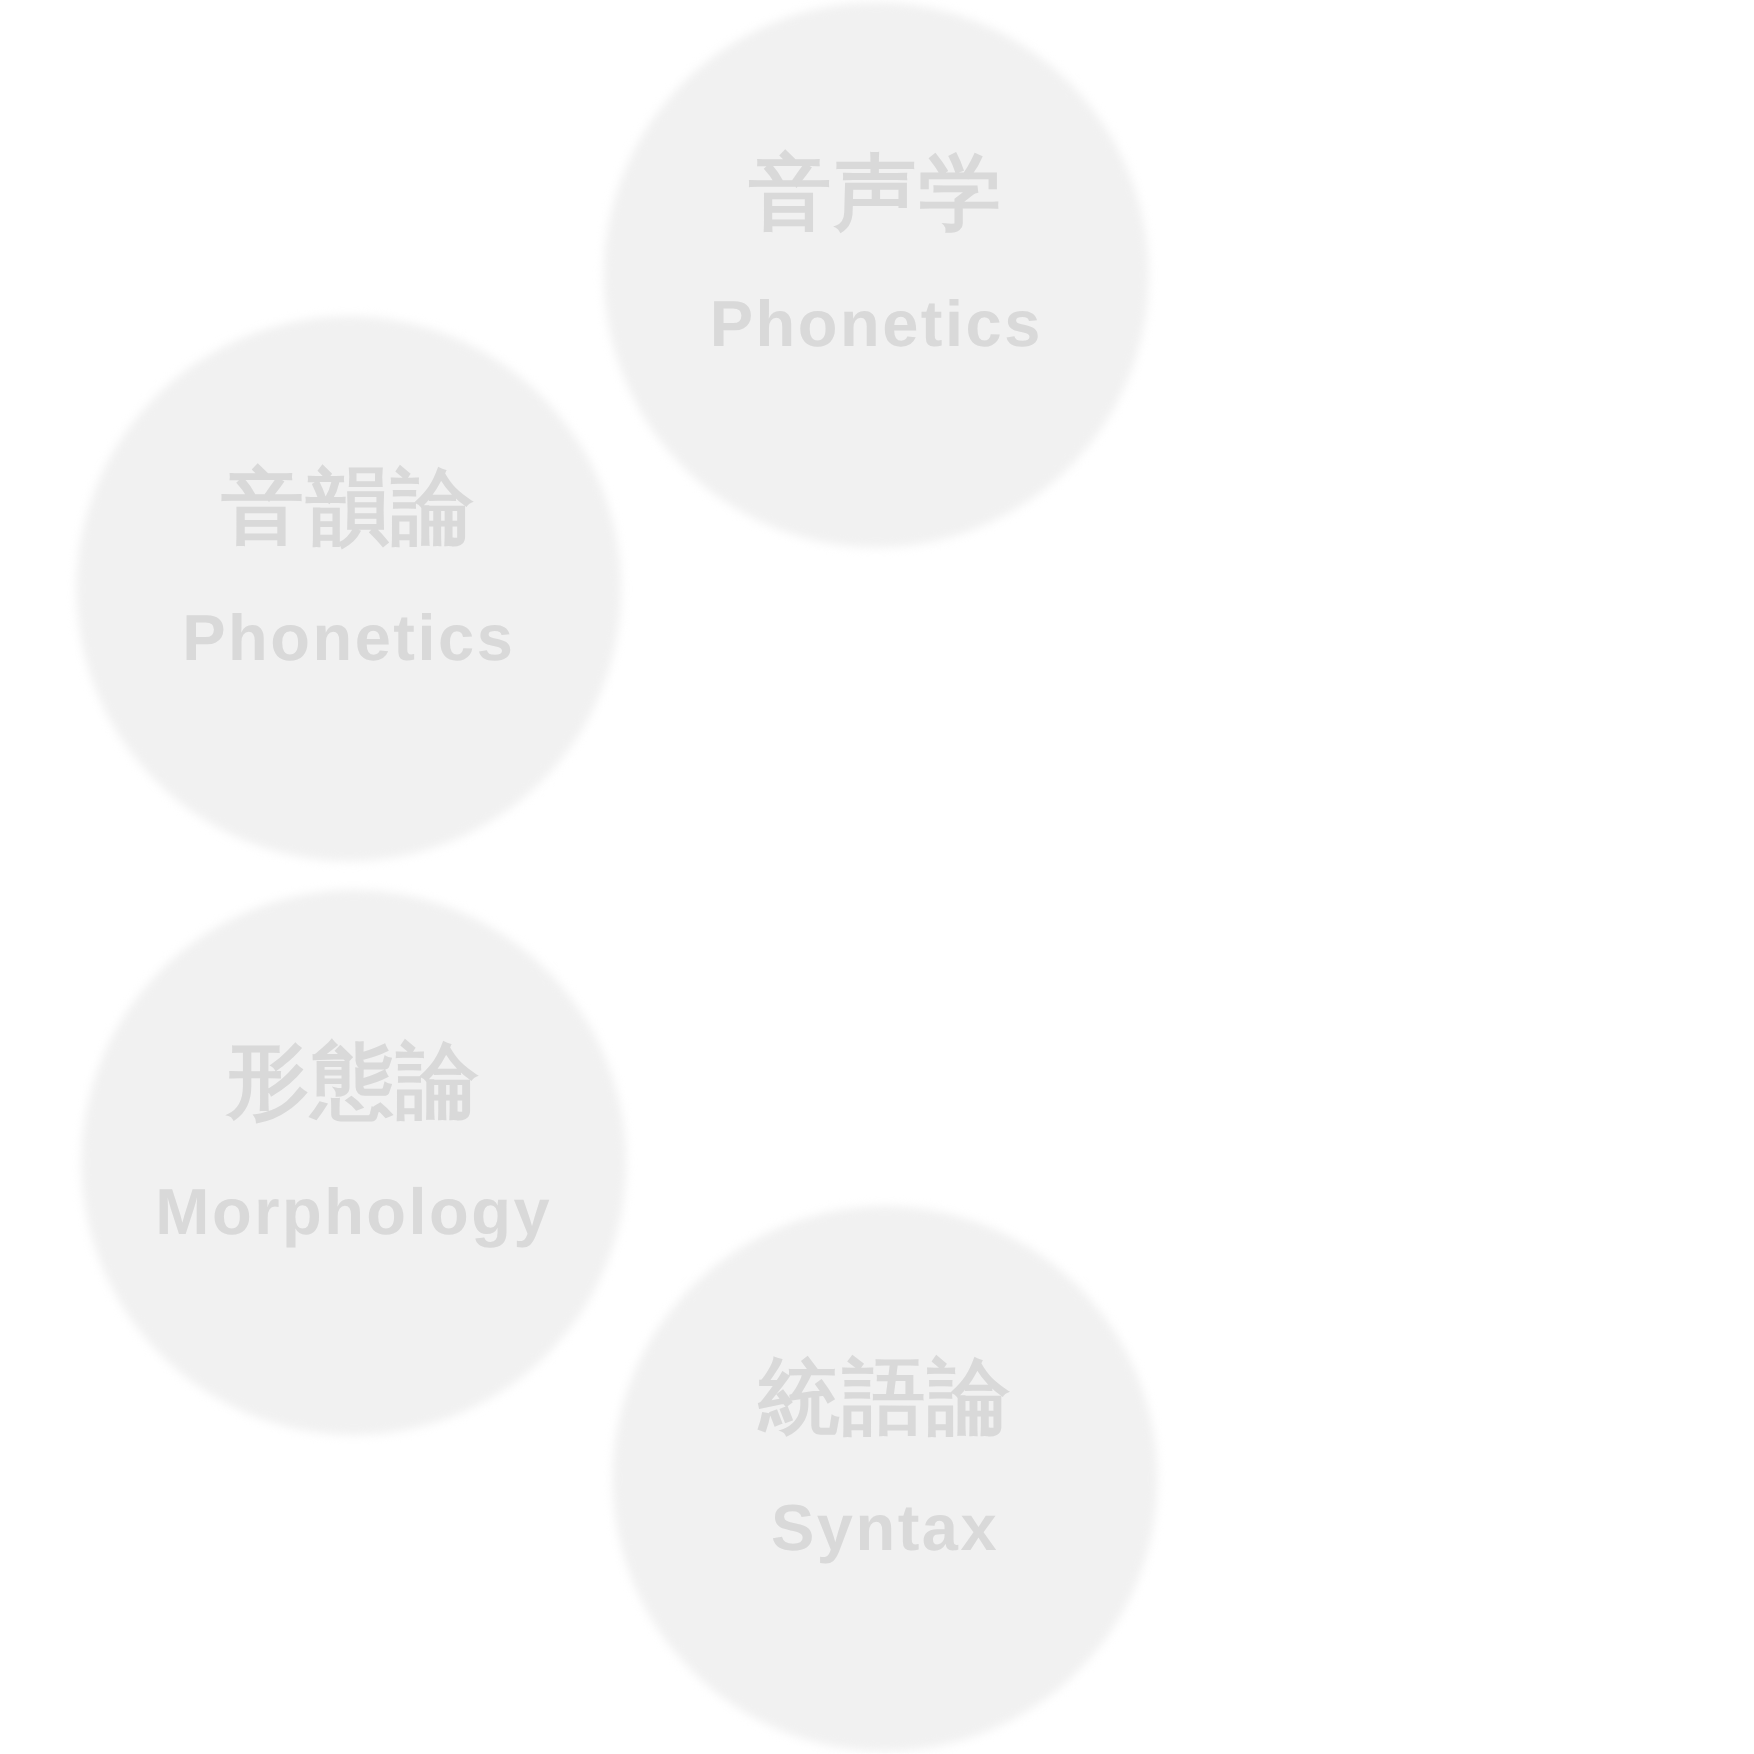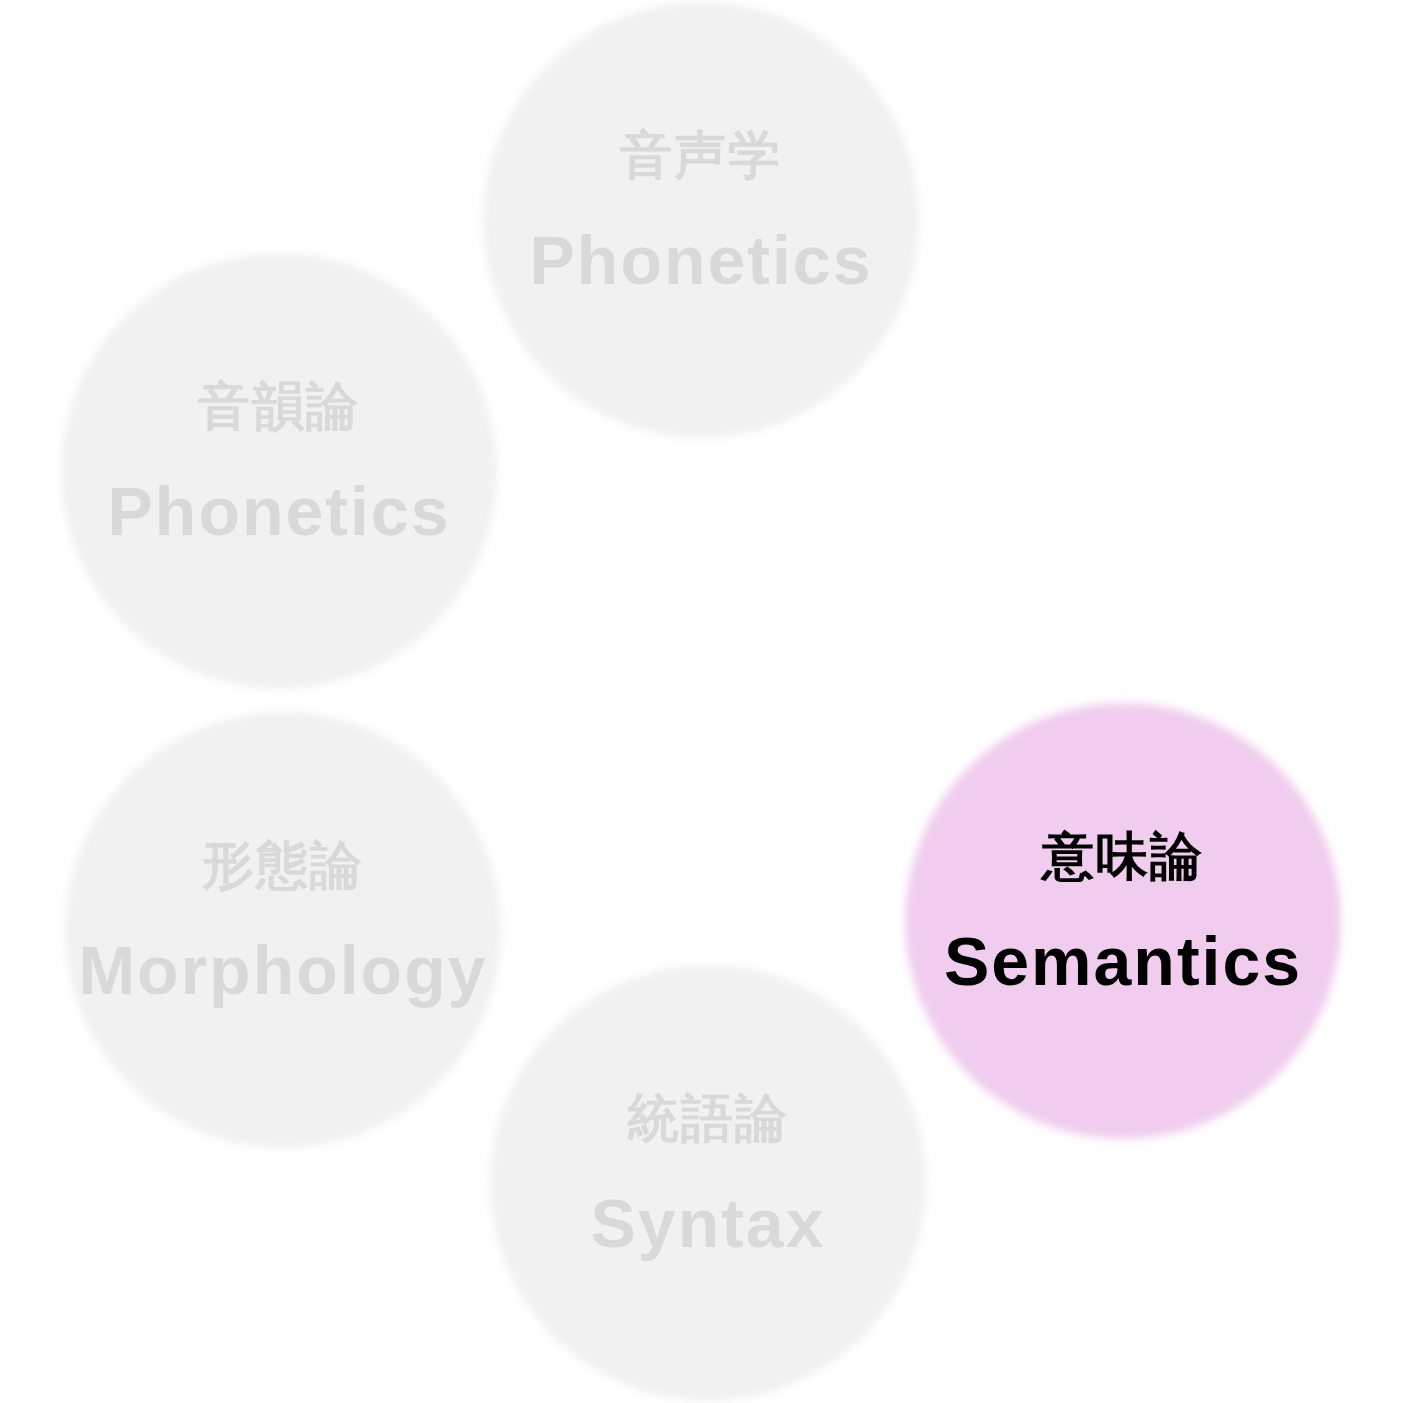--- a/index.html
+++ b/index.html
@@ -38,57 +38,50 @@
       margin-left: -300px;
       text-align: center;
       white-space: nowrap;
       font-weight: bold;
     }
     .node .jp {
       position: absolute;
       left: 0; right: 0;
       top: 108px;
       font-family: "DejaVu Sans", sans-serif;
-      font-size: 52px;
+      font-size: 66px;
       line-height: 90px;
       letter-spacing: 2px;
     }
     .node .en {
       position: absolute;
       left: 0; right: 0;
       top: 213px;
       font-family: "Liberation Sans", "DejaVu Sans", sans-serif;
-      font-size: 68px;
+      font-size: 52px;
       line-height: 90px;
       letter-spacing: 2px;
     }
     .node.inactive .label { color: #d9d9d9; }
     .node.active .label { color: #000000; }
   </style>
 </head>
 <body>
 
 <div class="canvas">
 
   <div class="node inactive" style="left:701px; top:220px;">
     <div class="disc"></div>
     <div class="label">
       <div class="jp">音声学</div>
       <div class="en">Phonetics</div>
     </div>
   </div>
 
 
-  <div class="node active" style="left:1123px; top:921px;">
-    <div class="disc"></div>
-    <div class="label">
-      <div class="jp">意味論</div>
-      <div class="en">Semantics</div>
-    </div>
-  </div>
 
   <div class="node inactive" style="left:283px; top:930px;">
     <div class="disc"></div>
     <div class="label">
       <div class="jp">形態論</div>
       <div class="en">Morphology</div>
     </div>
   </div>
 
   <div class="node inactive" style="left:708px; top:1183px;">

